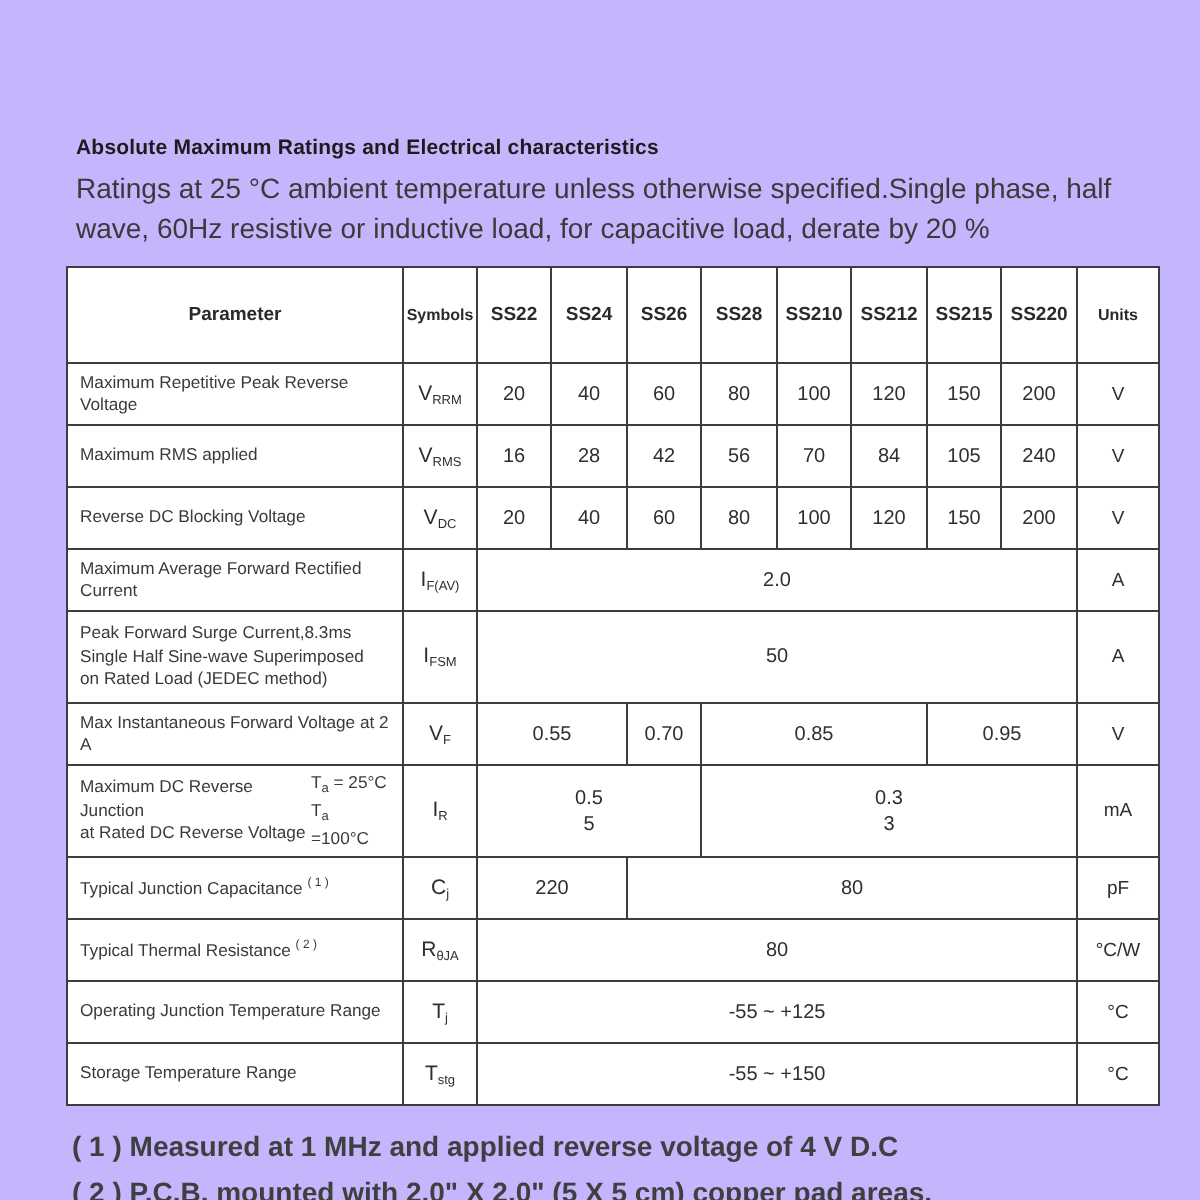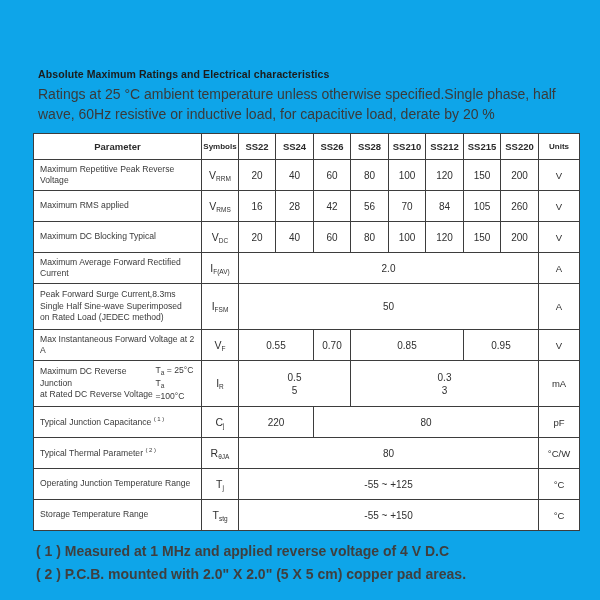--- a/index.html
+++ b/index.html
@@ -1,39 +1,39 @@
 <!DOCTYPE html>
 <html><head>
 <meta charset="utf-8">
 <style>
   html, body { margin: 0; padding: 0; background: #ffffff; }
   body {
     width: 600px; height: 600px; overflow: hidden;
     font-family: "Liberation Sans", sans-serif;
     color: #333;
   }
-  .page { position: relative; width: 600px; height: 600px; background: #0ea5e9; }
+  .page { position: relative; width: 600px; height: 600px; background: #c4b5fd; }
   .content { position: absolute; left: 33px; top: 68px; width: 546px; }
   .title {
     font-size: 10.5px; font-weight: bold; color: #1c1c1c;
     margin: 0 0 5px 5px; letter-spacing: 0.1px;
   }
   .subtitle {
     font-size: 14px; color: #3a3a3a; line-height: 1.4;
     margin: 0 0 0 5px; width: 540px;
   }
   table.ratings {
     border-collapse: collapse; table-layout: fixed;
     width: 546px; margin-top: 9px;
   }
   .ratings th, .ratings td {
     border: 1px solid #3d3d3d; background: #fff;
     overflow: hidden; vertical-align: middle;
   }
-  .ratings thead tr { height: 26px; }
+  .ratings thead tr { height: 48px; }
   .ratings tbody tr { height: 31px; }
   .ratings tbody tr.tall { height: 46px; margin-top: 37px; }
   .ratings th {
     font-size: 9.5px; font-weight: bold; color: #2a2a2a; text-align: center;
   }
   .ratings th.sm { font-size: 8px; }
   td.param {
     font-size: 8.6px; color: #3a3a3a; text-align: left;
     padding: 2px 5px 2px 6px; white-space: pre-line; line-height: 1.35;
   }
@@ -103,25 +103,25 @@
           <tr>
             <td class="param"><span>Maximum RMS applied</span></td>
             <td class="sym"><span>V</span><sub>RMS</sub></td>
             <td class="val" colspan="1">16</td>
             <td class="val" colspan="1">28</td>
             <td class="val" colspan="1">42</td>
             <td class="val" colspan="1">56</td>
             <td class="val" colspan="1">70</td>
             <td class="val" colspan="1">84</td>
             <td class="val" colspan="1">105</td>
-            <td class="val" colspan="1">260</td>
-            <td class="unit">V</td>
-          </tr>
-          <tr>
-            <td class="param"><span>Maximum DC Blocking Typical</span></td>
+            <td class="val" colspan="1">240</td>
+            <td class="unit">V</td>
+          </tr>
+          <tr>
+            <td class="param"><span>Reverse DC Blocking Voltage</span></td>
             <td class="sym"><span>V</span><sub>DC</sub></td>
             <td class="val" colspan="1">20</td>
             <td class="val" colspan="1">40</td>
             <td class="val" colspan="1">60</td>
             <td class="val" colspan="1">80</td>
             <td class="val" colspan="1">100</td>
             <td class="val" colspan="1">120</td>
             <td class="val" colspan="1">150</td>
             <td class="val" colspan="1">200</td>
             <td class="unit">V</td>
@@ -163,21 +163,21 @@
             <td class="unit">mA</td>
           </tr>
           <tr>
             <td class="param"><span>Typical Junction Capacitance </span><sup>( 1 )</sup></td>
             <td class="sym"><span>C</span><sub>j</sub></td>
             <td class="val" colspan="2">220</td>
             <td class="val" colspan="6">80</td>
             <td class="unit">pF</td>
           </tr>
           <tr>
-            <td class="param"><span>Typical Thermal Parameter </span><sup>( 2 )</sup></td>
+            <td class="param"><span>Typical Thermal Resistance </span><sup>( 2 )</sup></td>
             <td class="sym"><span>R</span><sub>θJA</sub></td>
             <td class="val" colspan="8">80</td>
             <td class="unit">°C/W</td>
           </tr>
           <tr>
             <td class="param"><span>Operating Junction Temperature Range</span></td>
             <td class="sym"><span>T</span><sub>j</sub></td>
             <td class="val" colspan="8">-55 ~ +125</td>
             <td class="unit">°C</td>
           </tr>

